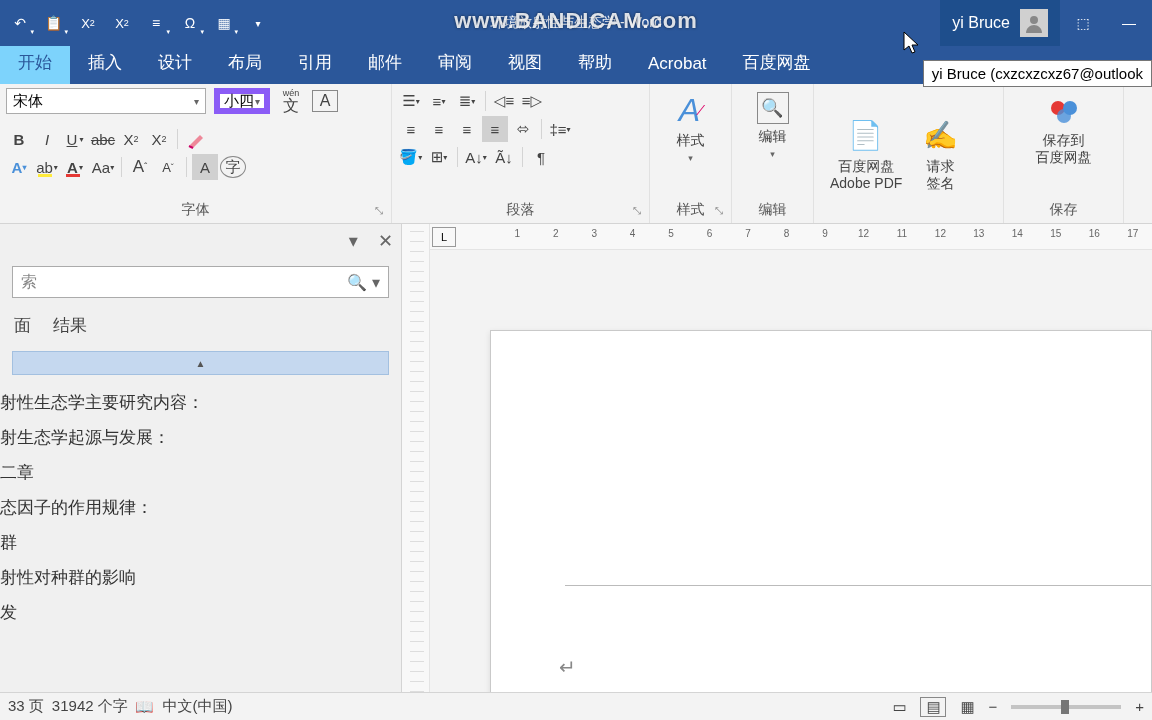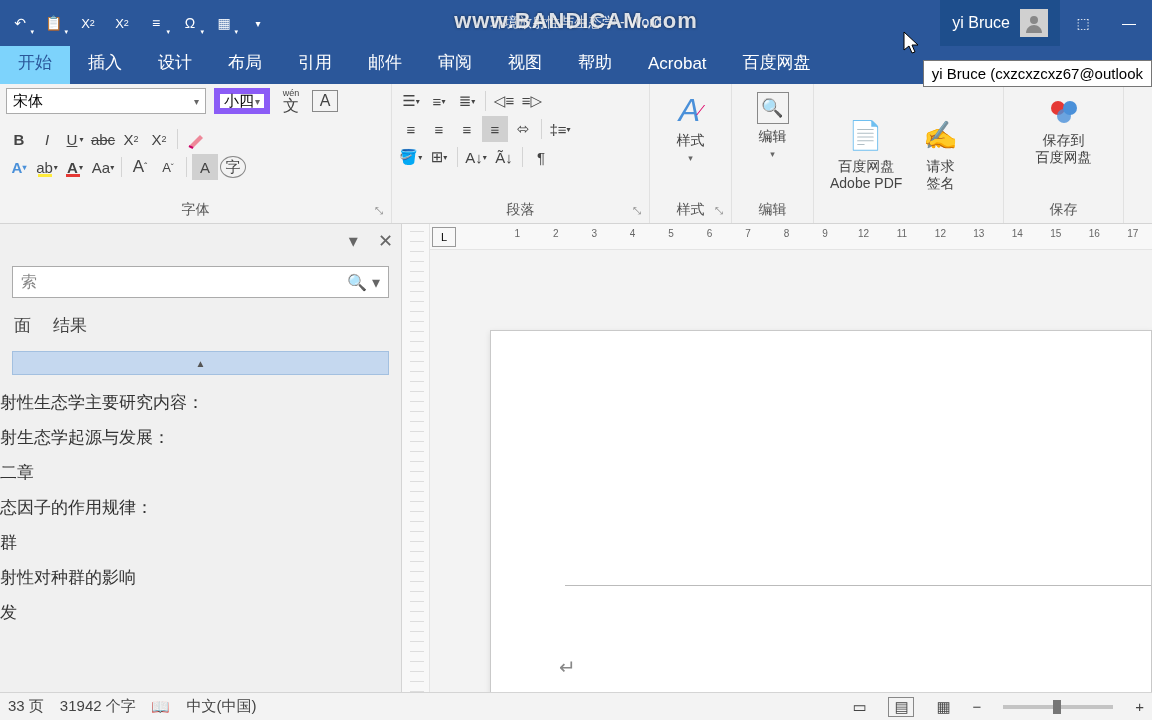--- a/index.html
+++ b/index.html
@@ -46,21 +46,21 @@
 .hruler-wrap { height:26px; background:#f8f8f8; border-bottom:1px solid #e4e4e4; display:flex; align-items:center; position:relative; }
 .tabstop { width:24px; height:20px; border:1px solid #999; margin:0 6px 0 2px; display:flex; align-items:center; justify-content:center; font-size:11px; }
 .hruler { flex:1; height:100%; position:relative; font-size:10px; color:#666; }
 .hruler-marks { position:absolute; top:4px; left:36px; right:0; display:flex; }
 .hruler-num { width:40px; text-align:center; }
 .docmain { flex:1; display:flex; flex-direction:column; }
 .page-surface { flex:1; background:#f3f3f3; position:relative; overflow:hidden; }
 .page { position:absolute; left:60px; top:80px; right:0; height:600px; background:#fff; border:1px solid #c9c9c9; box-shadow:0 2px 6px rgba(0,0,0,.1); }
 .page-margin { position:absolute; left:74px; top:254px; right:0; border-top:1px solid #bbb; }
 .cursor-mark { position:absolute; left:68px; top:324px; font-size:20px; color:#888; }
-.statusbar { height:28px; background:#f3f3f3; border-top:1px solid #d4d4d4; display:flex; align-items:center; padding:0 8px; font-size:15px; color:#444; gap:16px; }
+.statusbar { height:28px; background:#f3f3f3; border-top:1px solid #d4d4d4; display:flex; align-items:center; padding:0 8px; font-size:15px; color:#444; gap:8px; }
 .statusbar .spacer { flex:1; }
 .view-btn { width:26px; height:20px; display:flex; align-items:center; justify-content:center; border:1px solid transparent; }
 .zoom-slider { width:110px; height:4px; background:#c4c4c4; position:relative; margin:0 6px; }
 .zoom-thumb { position:absolute; width:8px; height:14px; background:#767676; top:-5px; left:50px; }
 .watermark { position:absolute; top:8px; left:50%; transform:translateX(-50%); font-size:22px; font-weight:bold; color:rgba(255,255,255,.85); letter-spacing:1px; z-index:500; pointer-events:none; text-shadow:0 0 3px rgba(0,0,0,.6); }
 .mouse-cursor { position:absolute; top:30px; left:902px; z-index:999; pointer-events:none; }
 svg { display:block; }
 </style>
 </head>
 <body>

